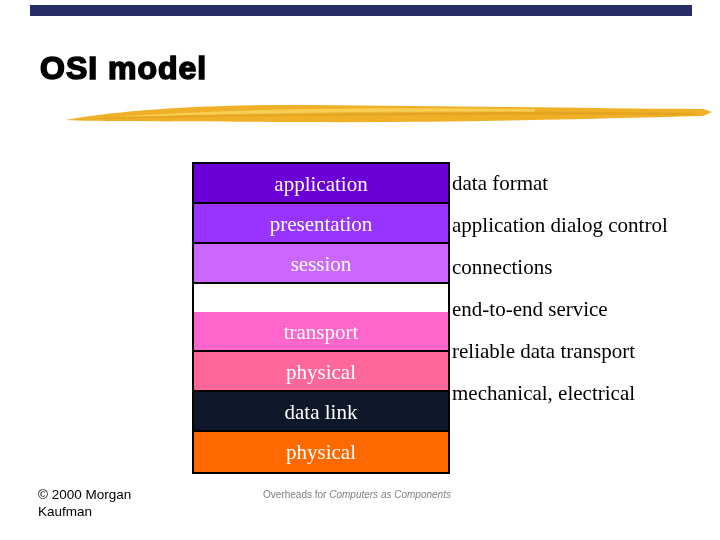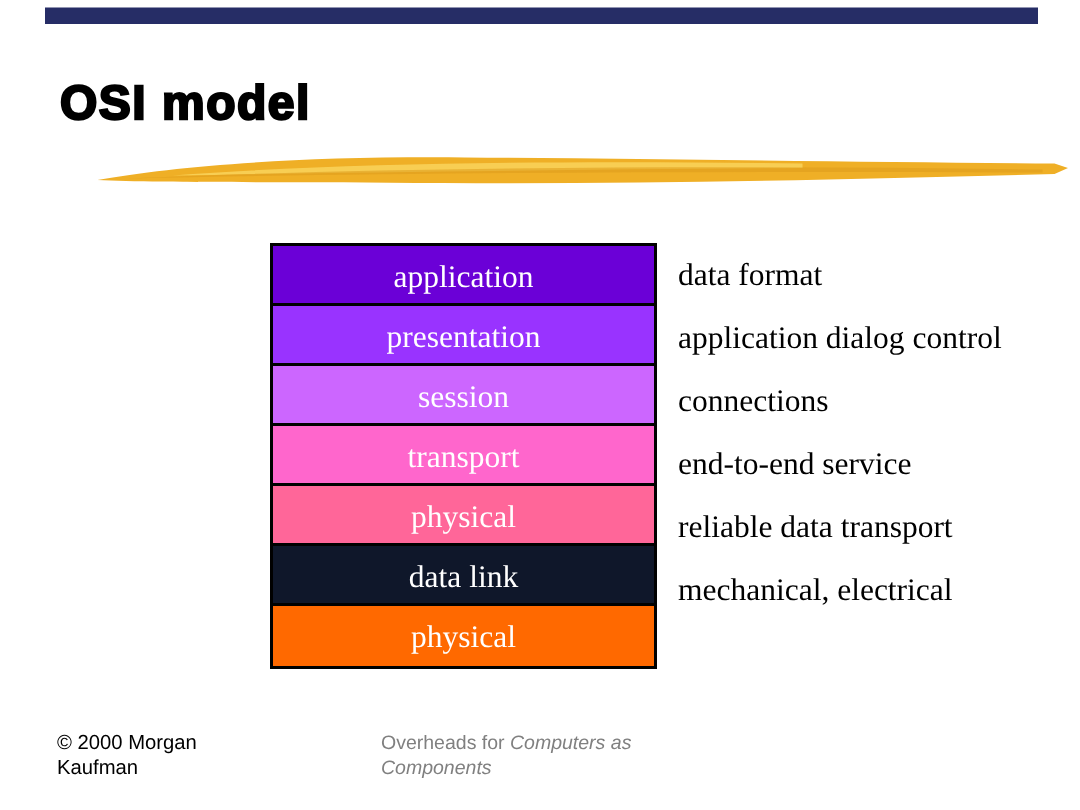--- a/index.html
+++ b/index.html
@@ -25,21 +25,21 @@
     color: #000000;
     -webkit-text-stroke: 1.6px #000000;
   }
   .swash {
     position: absolute;
     left: 55px; top: 96px;
     width: 662px; height: 34px;
   }
   .layer-stack {
     position: absolute;
-    left: 180px; top: 162px;
+    left: 192px; top: 162px;
     width: 258px;
     border: 2px solid #000000;
   }
   .layer-row {
     height: 40px;
     line-height: 40px;
     text-align: center;
     border-bottom: 2px solid #000000;
     font-family: "Liberation Serif", serif;
     font-size: 21px;
@@ -64,22 +64,22 @@
     left: 38px; top: 486px;
     width: 128px;
     font-size: 13.5px;
     line-height: 17px;
     color: #000000;
   }
   .footer-center {
     position: absolute;
     left: 254px; top: 486px;
     width: 206px;
-    text-align: left;
-    font-size: 13px;
+    text-align: center;
+    font-size: 10px;
     line-height: 17px;
     color: #808080;
   }
   .footer-center .book-title { font-style: italic; }
 </style>
 </head>
 <body>
 
 <div class="top-bar" style="background-color: rgb(38, 45, 102);"></div>
 
@@ -95,21 +95,21 @@
 <div class="layer-stack">
   <div class="layer-row" style="background-color: rgb(107, 0, 215);">
     <span>application</span>
   </div>
   <div class="layer-row" style="background-color: rgb(153, 51, 255);">
     <span>presentation</span>
   </div>
   <div class="layer-row" style="background-color: rgb(204, 102, 255);">
     <span>session</span>
   </div>
-  <div class="layer-row" style="background-color: rgb(255, 102, 204);">
+  <div class="layer-row" style="background-color: rgb(255, 102, 204); margin-top: 28px;">
     <span>transport</span>
   </div>
   <div class="layer-row" style="background-color: rgb(255, 102, 153);">
     <span>physical</span>
   </div>
   <div class="layer-row" style="background-color: #0f172a;">
     <span>data link</span>
   </div>
   <div class="layer-row" style="background-color: rgb(255, 105, 0);">
     <span>physical</span>

